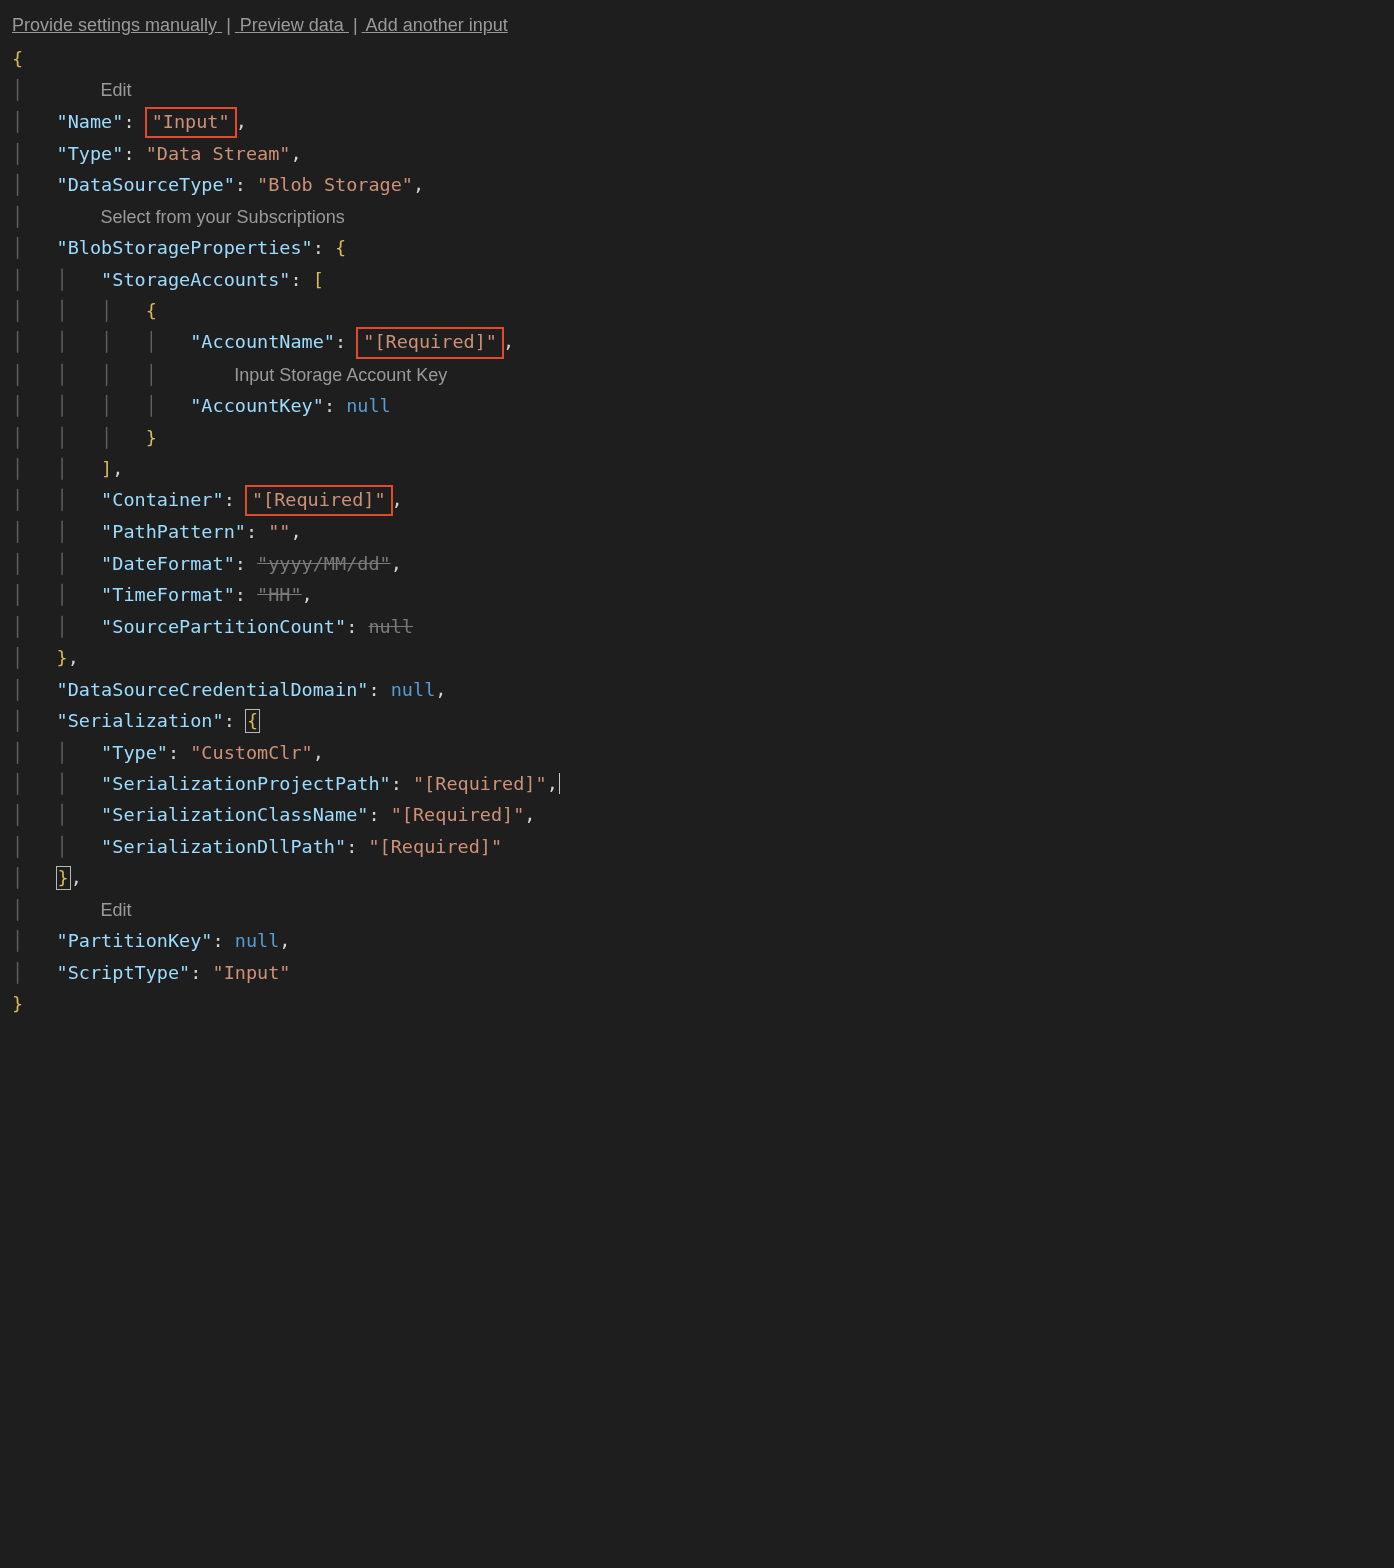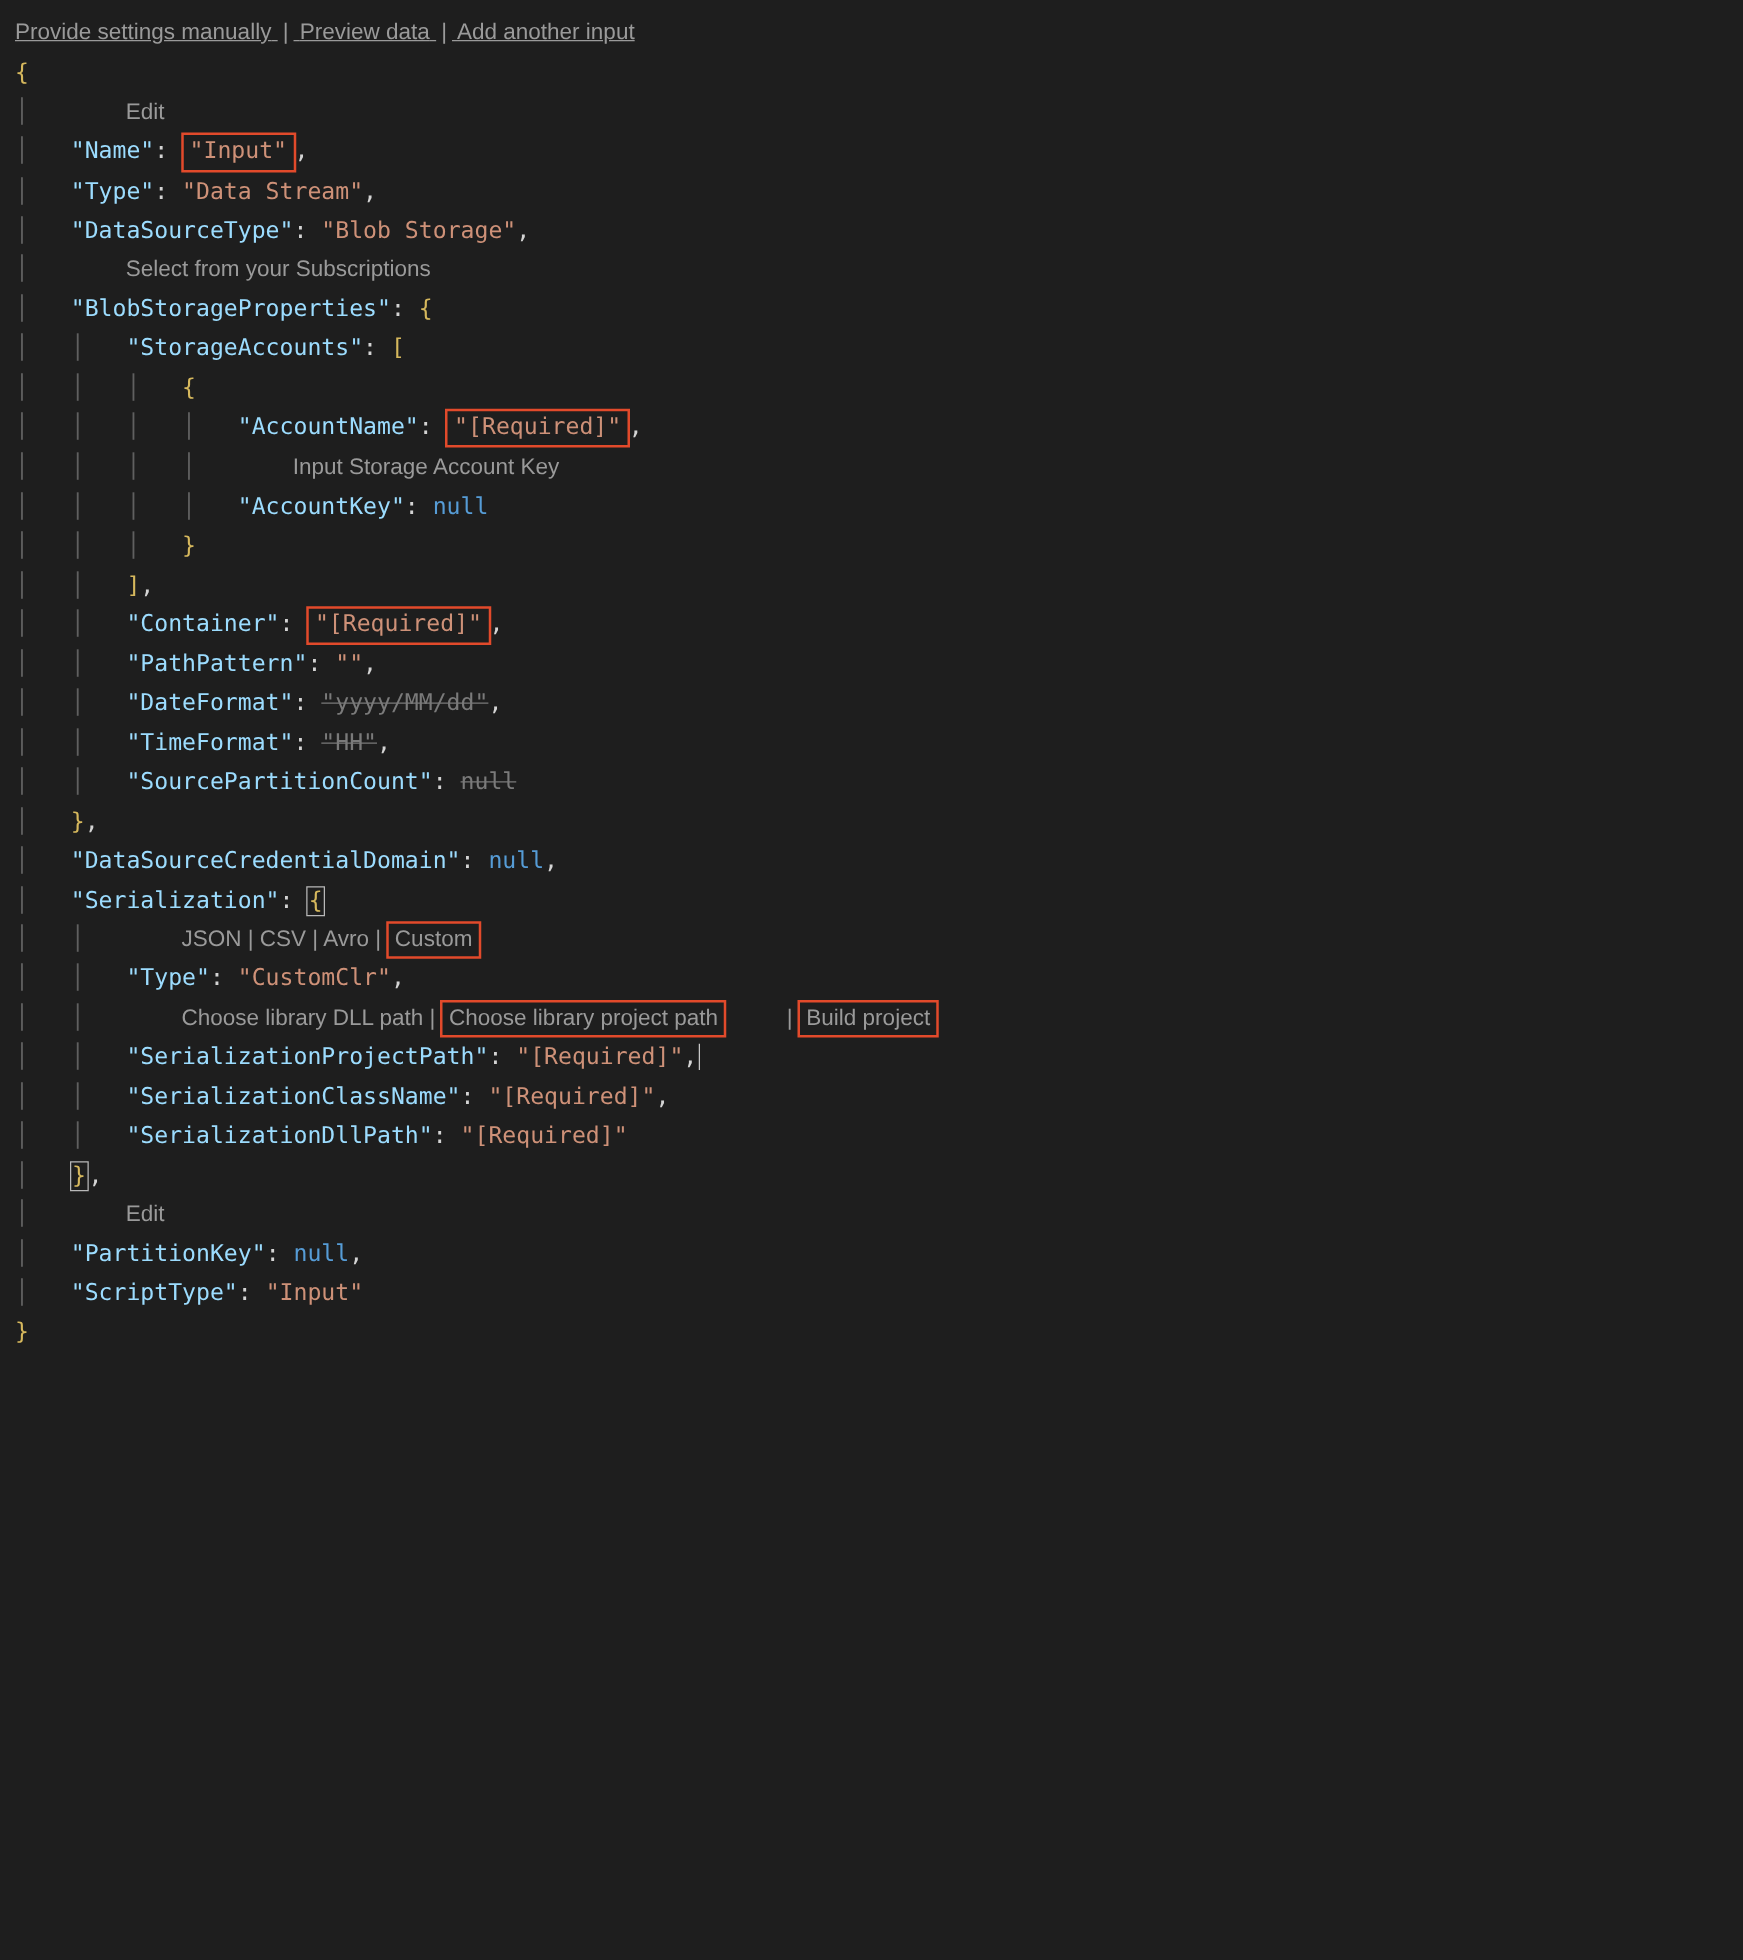--- a/index.html
+++ b/index.html
@@ -90,24 +90,22 @@
 
 <div class="line"><span class="guide">│   │   </span><span class="key">"PathPattern"</span><span class="punct">: </span><span class="str">""</span><span class="punct">,</span></div>
 <div class="line"><span class="guide">│   │   </span><span class="key">"DateFormat"</span><span class="punct">: </span><span class="strike">"yyyy/MM/dd"</span><span class="punct">,</span></div>
 <div class="line"><span class="guide">│   │   </span><span class="key">"TimeFormat"</span><span class="punct">: </span><span class="strike">"HH"</span><span class="punct">,</span></div>
 <div class="line"><span class="guide">│   │   </span><span class="key">"SourcePartitionCount"</span><span class="punct">: </span><span class="strike">null</span></div>
 <div class="line"><span class="guide">│   </span><span class="brace">}</span><span class="punct">,</span></div>
 
 <div class="line"><span class="guide">│   </span><span class="key">"DataSourceCredentialDomain"</span><span class="punct">: </span><span class="num">null</span><span class="punct">,</span></div>
 <div class="line"><span class="guide">│   </span><span class="key">"Serialization"</span><span class="punct">: </span><span class="cursor-box"><span class="brace">{</span></span></div>
 
-<div class="line"><span class="guide">│   │   </span><span class="hint"><span>JSON</span> | <span>CSV</span> | <span>Avro</span> | </span><span class="box hint">Custom</span></div>
 <div class="line"><span class="guide">│   │   </span><span class="key">"Type"</span><span class="punct">: </span><span class="str">"CustomClr"</span><span class="punct">,</span></div>
 
-<div class="line"><span class="guide">│   │   </span><span class="hint"><span>Choose library DLL path</span> | </span><span class="box hint">Choose library project path</span><span class="hint"> | </span><span class="box hint">Build project</span></div>
 <div class="line"><span class="guide">│   │   </span><span class="key">"SerializationProjectPath"</span><span class="punct">: </span><span class="str">"[Required]"</span><span class="punct">,</span><span class="thin-cursor"></span></div>
 
 <div class="line"><span class="guide">│   │   </span><span class="key">"SerializationClassName"</span><span class="punct">: </span><span class="str">"[Required]"</span><span class="punct">,</span></div>
 <div class="line"><span class="guide">│   │   </span><span class="key">"SerializationDllPath"</span><span class="punct">: </span><span class="str">"[Required]"</span></div>
 <div class="line"><span class="guide">│   </span><span class="cursor-box"><span class="brace">}</span></span><span class="punct">,</span></div>
 
 <div class="line"><span class="guide">│   </span><span class="hint">Edit</span></div>
 <div class="line"><span class="guide">│   </span><span class="key">"PartitionKey"</span><span class="punct">: </span><span class="num">null</span><span class="punct">,</span></div>
 <div class="line"><span class="guide">│   </span><span class="key">"ScriptType"</span><span class="punct">: </span><span class="str">"Input"</span></div>
 

